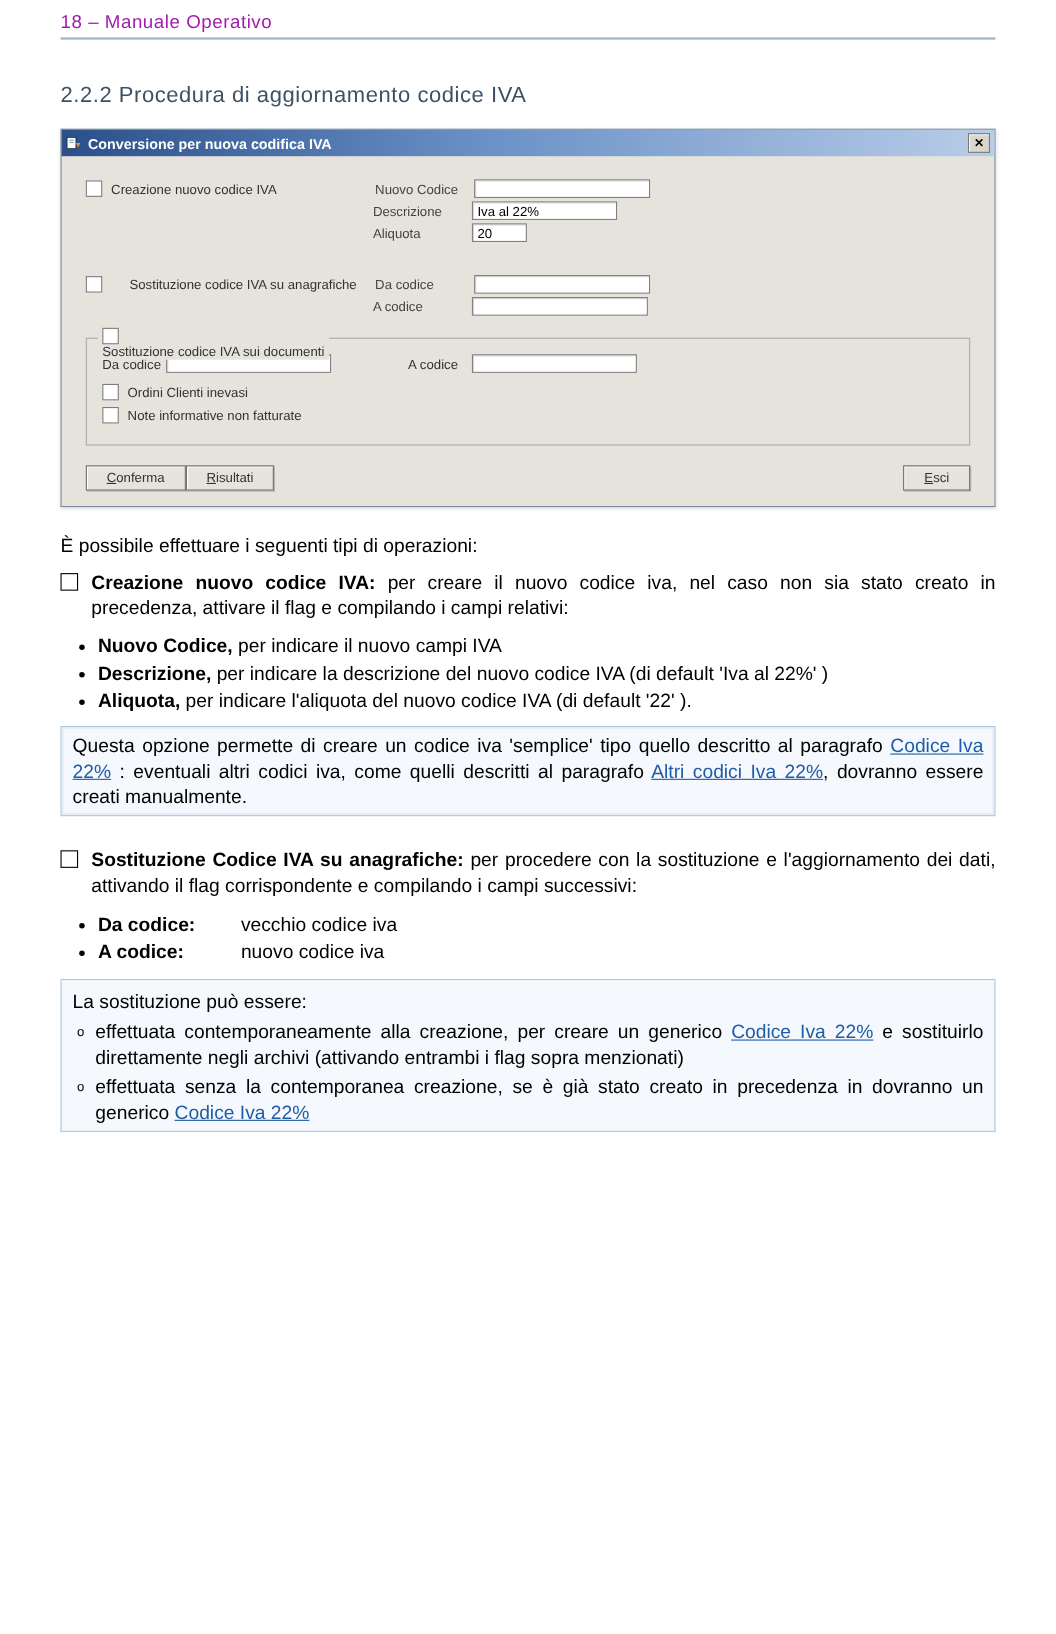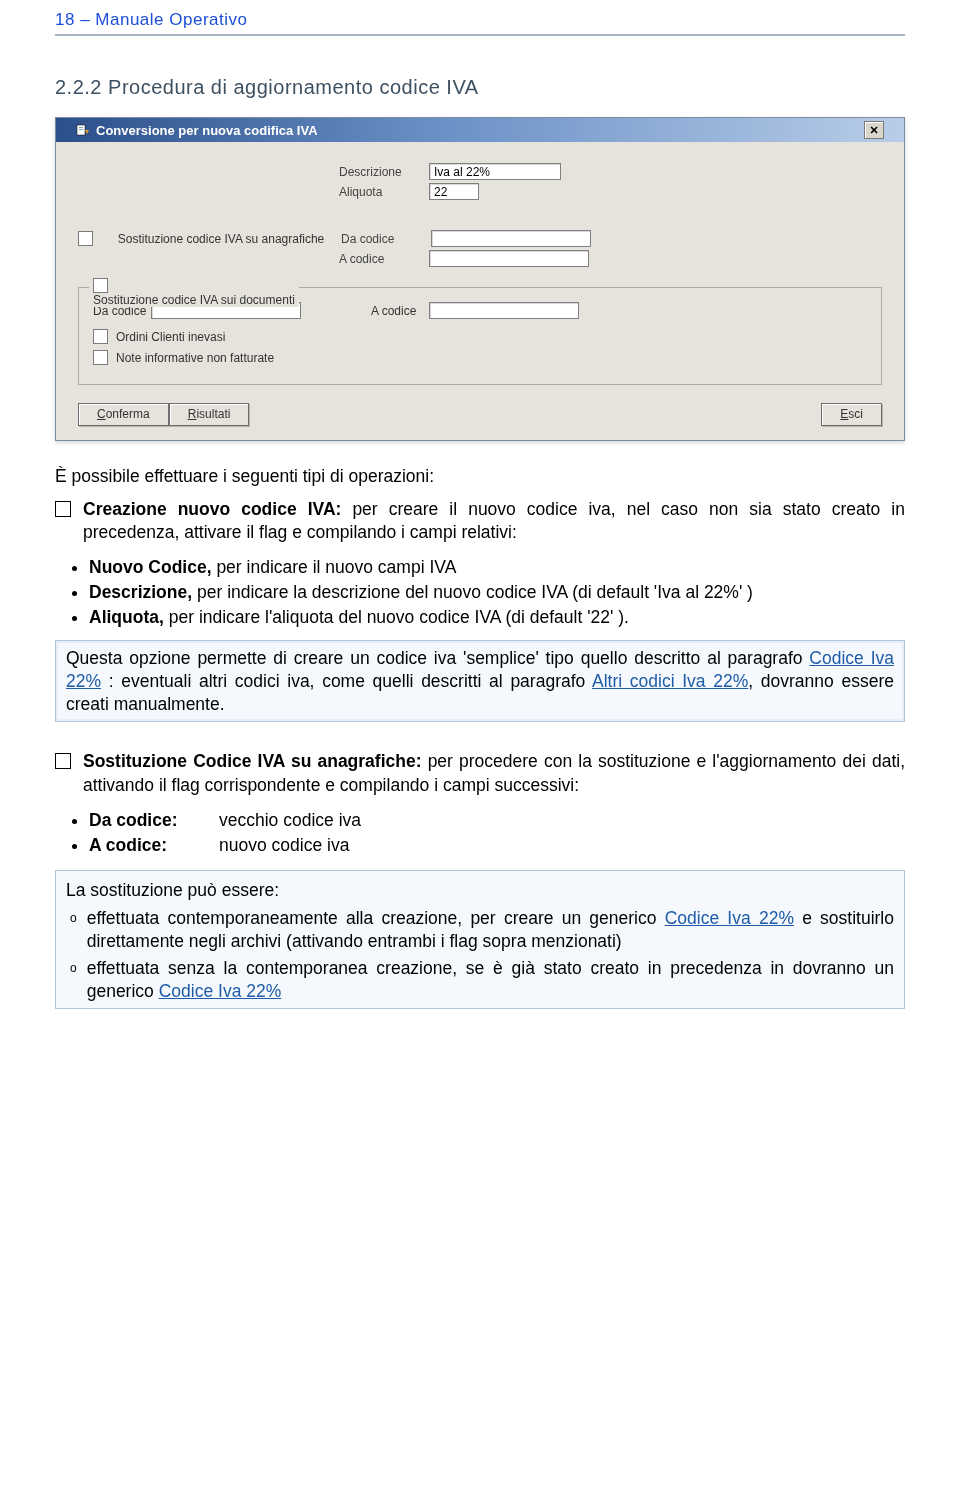--- a/index.html
+++ b/index.html
@@ -12,21 +12,21 @@
   .page {
     width: 960px;
     margin: 0 auto;
     box-sizing: border-box;
     padding: 10px 55px 30px 55px;
   }
   .header-line {
     font-family: Verdana, Arial, sans-serif;
     font-size: 17px;
     letter-spacing: 0.5px;
-    color: #1d4ed8;
+    color: #a21caf;
     border-bottom: 2px solid #a5b3c0;
     padding-bottom: 4px;
     margin-bottom: 40px;
   }
   .section-title {
     font-family: Arial, sans-serif;
     font-size: 20px;
     color: #3d5163;
     letter-spacing: 0.5px;
     margin-bottom: 18px;
@@ -45,21 +45,21 @@
     box-sizing: border-box;
     margin: 6px 0 24px 0;
     box-shadow: 0 2px 4px rgba(0,0,0,.15);
   }
   .titlebar {
     display: flex;
     align-items: center;
     justify-content: space-between;
     background: linear-gradient(90deg, #2b4f8a 0%, #6a90c6 45%, #b8cde8 100%);
     color: #fff;
-    padding: 3px 20px;
+    padding: 3px 4px;
     font-size: 13px;
     font-weight: bold;
     font-family: Tahoma, Arial, sans-serif;
   }
   .titlebar .title-left { display:flex; align-items:center; gap:6px;}
   .win-icon {
     width: 14px; height: 14px;
     display:inline-block;
   }
   .close-btn {
@@ -173,28 +173,34 @@
         <span>Conversione per nuova codifica IVA</span>
       </div>
       <div class="close-btn">
         <span>✕</span>
       </div>
     </div>
 
     <div class="win-body">
 
       <div class="row">
+        <div class="chk"></div>
+        <div style="width:240px;">Creazione nuovo codice IVA</div>
+        <div class="lblfield">Nuovo Codice</div>
+        <div class="txt" style="width:160px;"></div>
+      </div>
+      <div class="row">
         <div style="width:261px;"></div>
         <div class="lblfield">Descrizione</div>
         <div class="txt" style="width:132px;">Iva al 22%</div>
       </div>
       <div class="row">
         <div style="width:261px;"></div>
         <div class="lblfield">Aliquota</div>
-        <div class="txt" style="width:50px;">22</div>
+        <div class="txt" style="width:50px;">20</div>
       </div>
 
       <div class="spacer24"></div>
 
       <div class="row">
         <div class="chk"></div>
         <div style="width:240px;text-align:center;">Sostituzione codice IVA su anagrafiche</div>
         <div class="lblfield">Da codice</div>
         <div class="txt" style="width:160px;"></div>
       </div>

